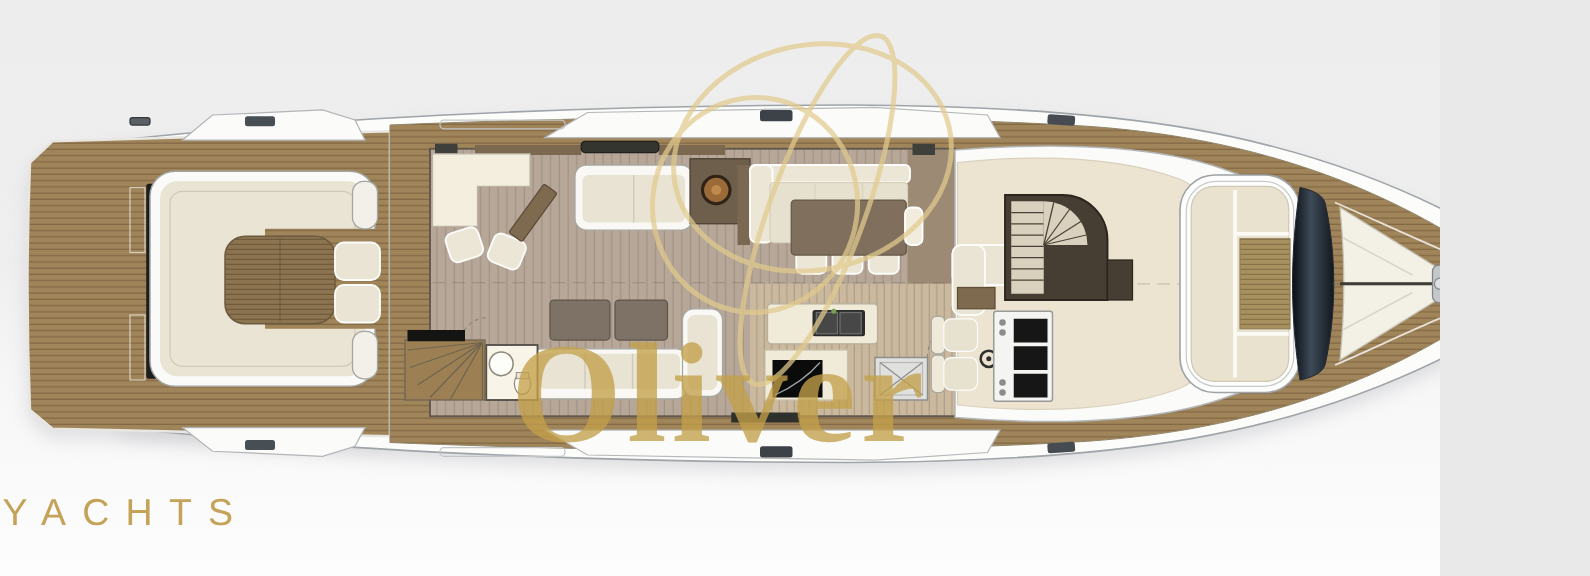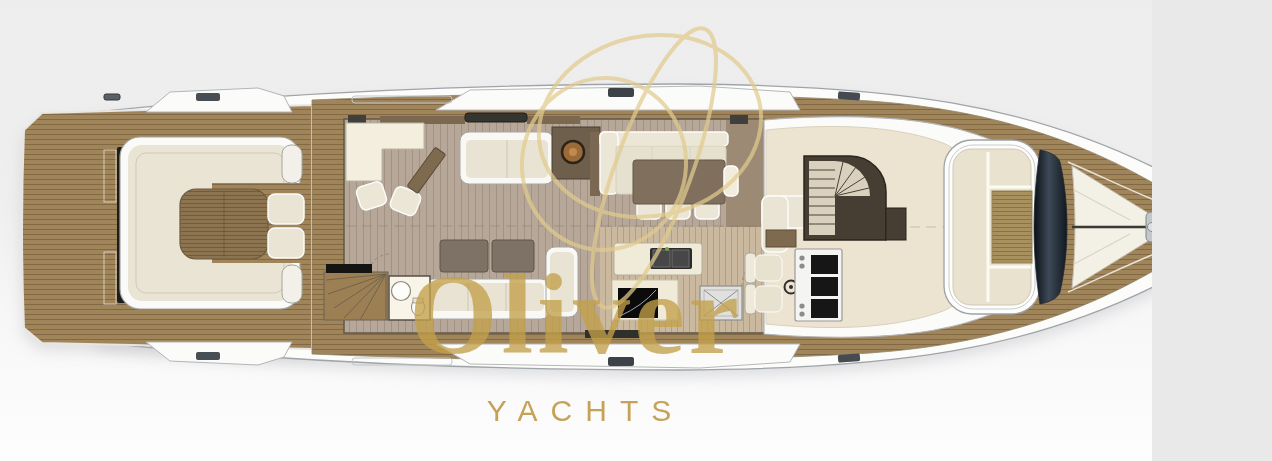--- a/index.html
+++ b/index.html
@@ -3,23 +3,23 @@
 <meta charset="utf-8">
 <style>
   html,body{margin:0;padding:0;background:#e9e9ea;}
   .stage{position:relative;width:1152px;height:461px;overflow:hidden;
          background:linear-gradient(180deg,#ededee 0%,#efeff0 45%,#f7f7f8 68%,#fdfdfd 100%);
          font-family:"Liberation Sans",sans-serif;}
   .stage svg{position:absolute;left:0;top:0;}
   .brand{position:absolute;left:0;top:258px;width:100%;text-align:center;
          font-family:"Liberation Serif",serif;font-weight:700;font-size:114px;line-height:1;
          letter-spacing:4px;color:rgba(195,160,74,0.78);pointer-events:none;}
-  .tagline{position:absolute;left:0;top:396px;width:100%;text-align:center;
+  .tagline{position:absolute;left:0;top:396px;width:100%;
          font-family:"Liberation Sans",sans-serif;font-weight:400;font-size:30px;line-height:1;
-         letter-spacing:13px;padding-left:19px;box-sizing:border-box;color:rgba(190,153,70,0.9);pointer-events:none;}
+         letter-spacing:13px;padding-left:2px;box-sizing:border-box;color:rgba(190,153,70,0.9);pointer-events:none;}
 </style>
 </head>
 <body>
 
 <div class="stage">
 <svg width="1272" height="461" viewBox="0 0 1272 461">
 <defs>
   <pattern id="teakH" width="8" height="5" patternUnits="userSpaceOnUse">
     <rect width="8" height="5" fill="#a0845a"></rect>
           <rect y="4" width="8" height="1" fill="rgba(70,50,25,0.33)"></rect>

